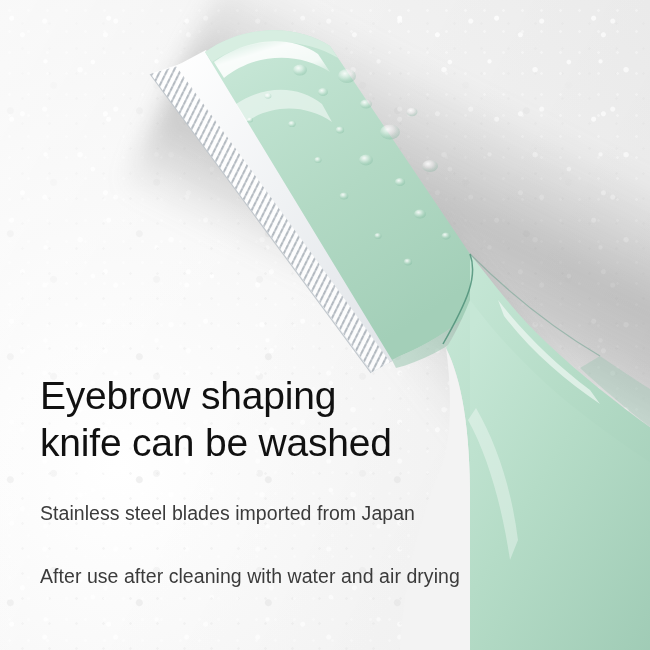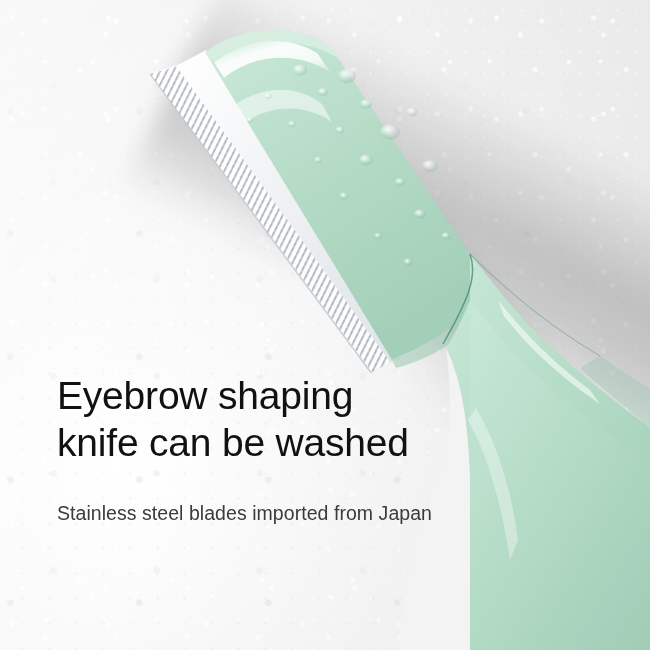--- a/index.html
+++ b/index.html
@@ -73,21 +73,21 @@
     filter:blur(12px);
   }
 
   
   .product{position:absolute;inset:0;}
   .product svg{position:absolute;left:0;top:0;}
 
   
   .copy{
     position:absolute;
-    left:57px;top:372px;
+    left:40px;top:372px;
     width:540px;
   }
   .headline{
     color:#111111;
     font-size:39px;
     line-height:47px;
     font-weight:400;
     letter-spacing:-.2px;
     white-space:pre-line;
   }
@@ -223,16 +223,17 @@
         <path d="M600,356 C624,372 644,386 662,396 L662,436 C632,414 604,390 580,368 Z" fill="#93c3ab" opacity=".35"></path>
       </g>
     </svg>
   </div>
 
   <div class="copy">
     <div class="headline">Eyebrow shaping
 knife can be washed</div>
     <div class="bullets">
       <div class="bullet">Stainless steel blades imported from Japan</div>
+      <div class="bullet">After use after cleaning with water and air drying</div>
     </div>
   </div>
 
 </div>
 
 </body></html>

